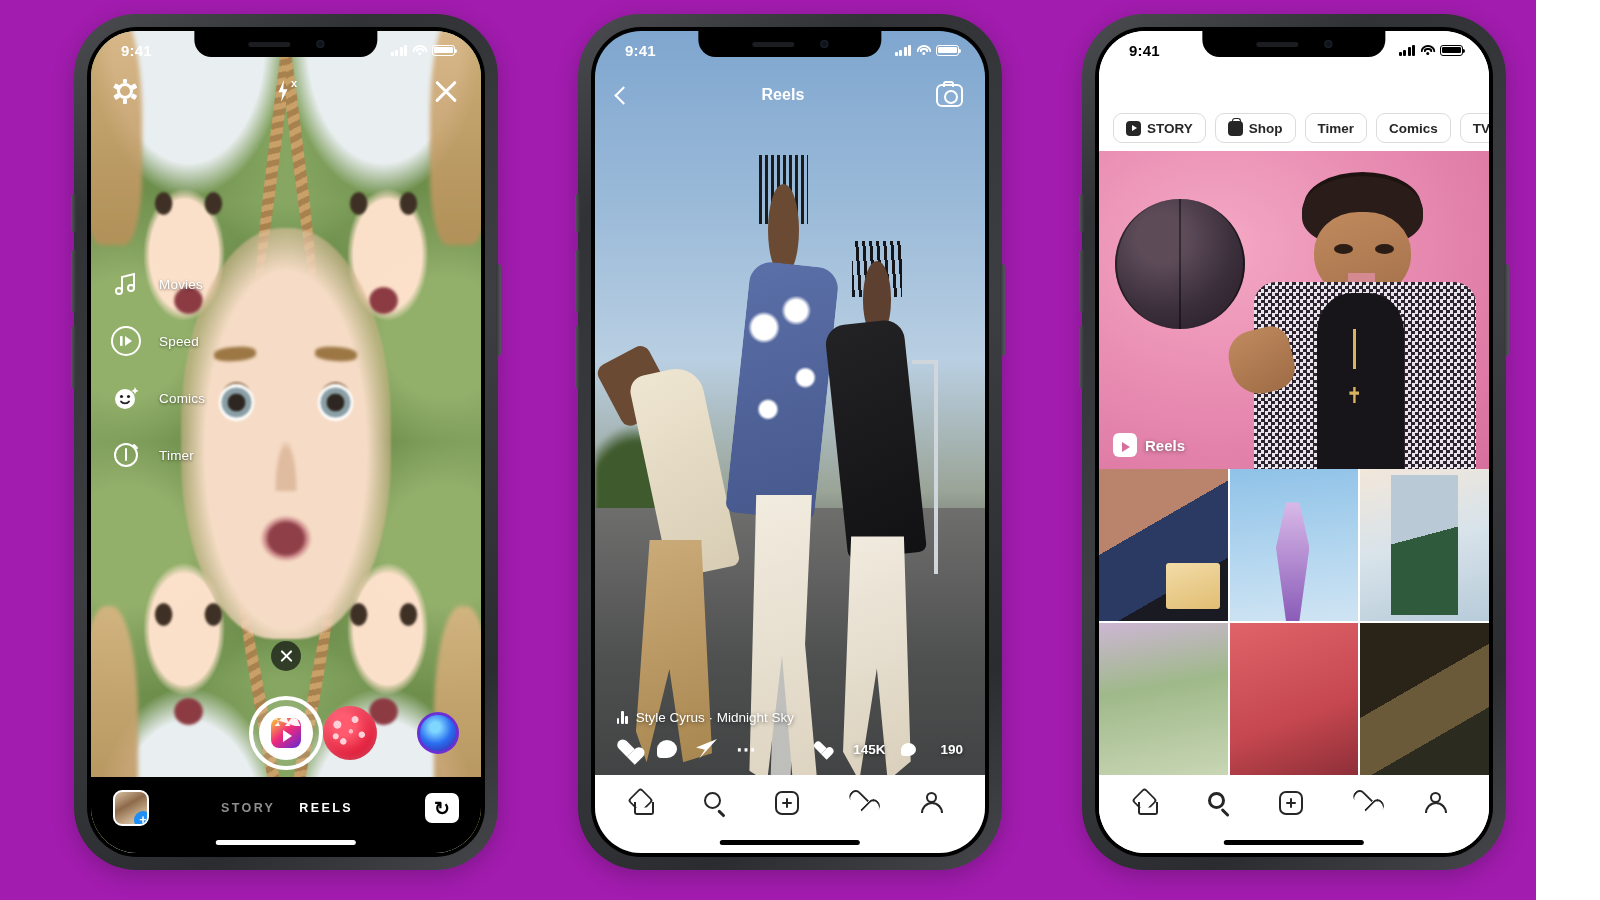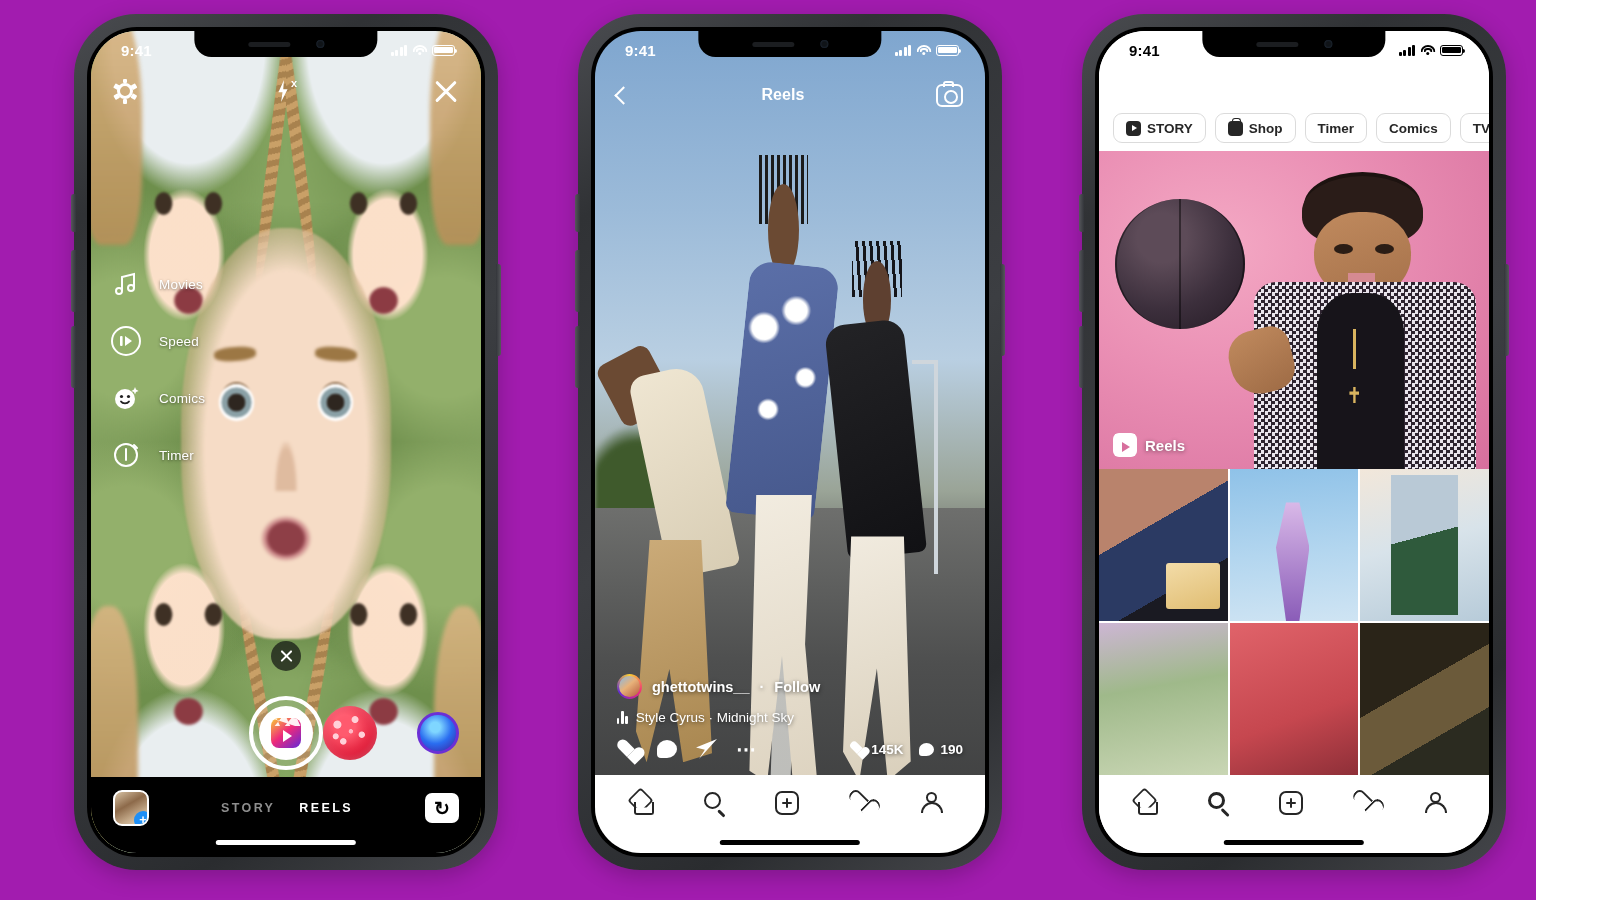--- a/index.html
+++ b/index.html
@@ -344,21 +344,21 @@
   .acts-right { display:flex; align-items:center; gap:16px; }
   .heart-s { width:21px; height:19px; position:relative; }
   .heart-s::before, .heart-s::after { content:""; position:absolute; top:0;
     width:11px; height:17px; background:#fff; border-radius:11px 11px 0 0; }
   .heart-s::before { left:10px; transform: rotate(-45deg); transform-origin: 0 100%; }
   .heart-s::after  { left:10px; transform: rotate(45deg);  transform-origin: 0 100%; }
   .bub-s { width:20px; height:18px; background:#fff; border-radius:50% 50% 50% 4px; }
   .send-s { width:21px; height:20px; background:#fff;
     clip-path: polygon(100% 0, 0 42%, 42% 54%, 14% 100%); }
   .dots-s { color:#fff; font-size:20px; letter-spacing:1.5px; line-height:.6; font-weight:bold;}
-  .cnt { display:flex; align-items:center; gap:6px; color:#fff; font-size:13.5px; font-weight:bold;
+  .cnt { display:flex; align-items:center; gap:24px; color:#fff; font-size:13.5px; font-weight:bold;
     text-shadow:0 1px 4px rgba(0,0,0,.6);}
   .heart-sm { width:15px; height:13.5px; position:relative; }
   .heart-sm::before,.heart-sm::after{content:"";position:absolute;top:0;width:8px;height:12px;
     background:#fff;border-radius:8px 8px 0 0;}
   .heart-sm::before{left:7.2px;transform:rotate(-45deg);transform-origin:0 100%;}
   .heart-sm::after{left:7.2px;transform:rotate(45deg);transform-origin:0 100%;}
   .bub-sm { width:15px; height:13px; background:#fff; border-radius:50% 50% 50% 3px;}
 
   
   .tabbar { position:absolute; left:0; right:0; bottom:0; height:78px;
@@ -726,28 +726,20 @@
           </div>
         </div>
 
         <div class="reel-top">
           <div class="chev-l"></div>
           <div class="reel-title">Reels</div>
           <div class="cam-ic"></div>
         </div>
 
         <div class="reel-meta">
-          <div class="reel-user">
-            <div class="avatar-ring">
-                <div class="in"></div>
-              </div>
-            <div class="name">ghettotwins__</div>
-            <div class="name">·</div>
-            <div class="name">Follow</div>
-          </div>
           <div class="reel-audio">
             <div class="eq">
                 <i></i>
                 <i></i>
                 <i></i>
               </div>
             <div class="txt">Style Cyrus · Midnight Sky</div>
           </div>
           <div class="reel-actions">
             <div class="acts-left">

